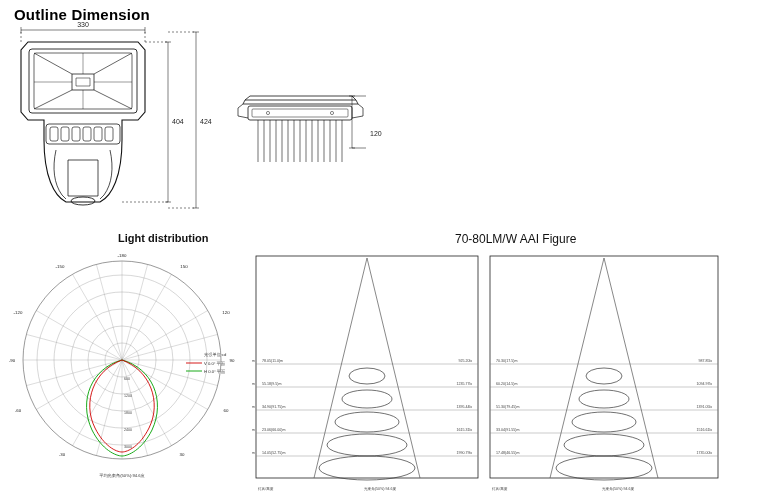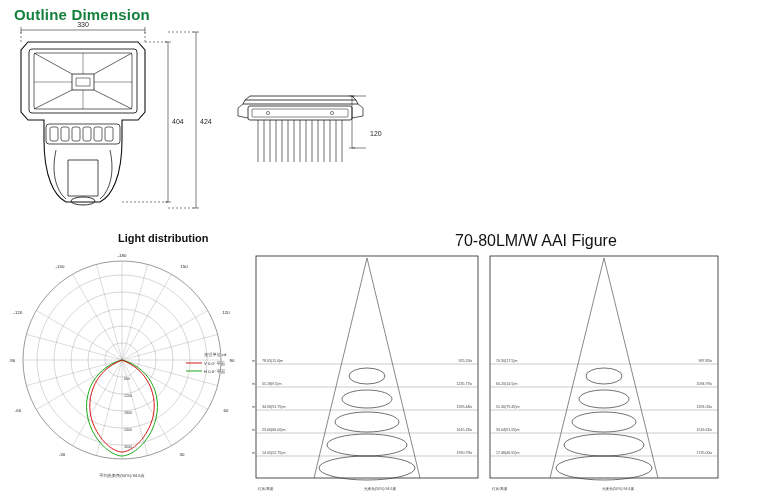--- a/index.html
+++ b/index.html
@@ -6,28 +6,28 @@
   body{
     width:766px;height:498px;
     background:#ffffff;
     font-family:"Liberation Sans", sans-serif;
     color:#000;
     position:relative;
     overflow:hidden;
   }
   .title{
     position:absolute;left:14px;top:6px;
-    font-size:15px;font-weight:bold;color:#15803d;
+    font-size:15px;font-weight:bold;color:#000000;
     letter-spacing:.2px;
   }
   .section-label{
     position:absolute;font-size:11px;color:#111;
   }
   #light-dist-label{left:118px;top:232px;font-weight:bold;}
-  #aai-label{left:455px;top:232px;font-size:16px;}
+  #aai-label{left:455px;top:232px;font-size:12px;}
 
   svg{display:block;}
   .sheet{position:absolute;left:0;top:0;}
 
   
   .dimtxt{font-size:7px;fill:#222;font-family:"Liberation Sans",sans-serif;}
   .tiny{font-size:4.2px;fill:#333;font-family:"Liberation Sans",sans-serif;}
   .tinier{font-size:3.6px;fill:#444;font-family:"Liberation Sans",sans-serif;}
   .polarlab{font-size:4.4px;fill:#222;font-family:"Liberation Sans",sans-serif;}
 </style>

